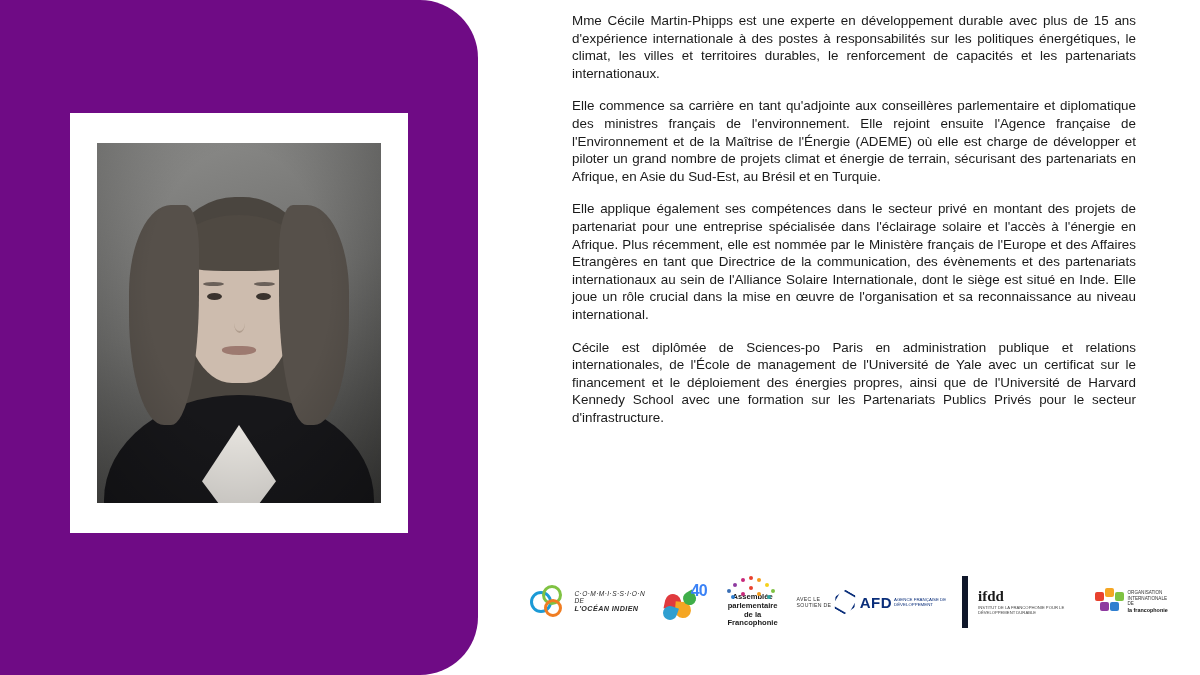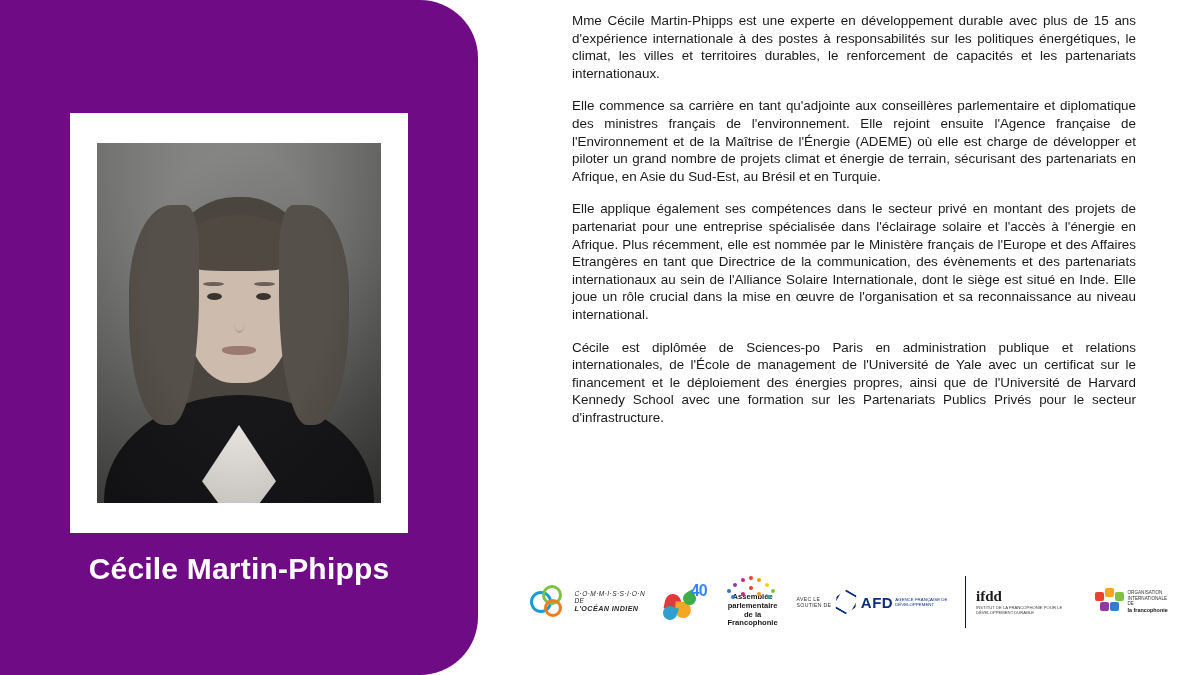--- a/index.html
+++ b/index.html
@@ -251,21 +251,21 @@
   .afd .row { display:flex; align-items:center; gap:4px; }
   .afd .hex {
     width: 22px; height: 22px; background:#ffffff; border:2.5px solid #0a2e7a;
     transform: rotate(30deg);
     clip-path: polygon(25% 0%, 75% 0%, 100% 50%, 75% 100%, 25% 100%, 0% 50%);
   }
   .afd .ttl { font-size: 15px; font-weight: bold; color:#0a2e7a; letter-spacing:.5px; }
   .afd .sub { font-size: 4.4px; color:#0a2e7a; }
 
   
-  .ifdd { gap: 6px; border-left: 1px solid #0f172a; padding-left: 10px; }
+  .ifdd { gap: 6px; border-left: 6px solid #0f172a; padding-left: 10px; }
   .ifdd .ttl { font-size: 15px; font-weight: bold; color:#1a1a1a; font-family:"Liberation Serif", serif; }
   .ifdd .sub { font-size: 4.2px; color:#444; line-height:1.25; }
 
   
   .oif { gap: 6px; }
   .oif .mark { width: 30px; height: 28px; position: relative; }
   .oif .mark b { position:absolute; display:block; border-radius:2px; }
   .oif .lbl { font-size: 4.6px; color:#333; line-height:1.25; }
   .oif .lbl b { display:block; font-weight:bold; font-size:5.4px; color:#111; }
 </style>
@@ -289,21 +289,20 @@
         <div class="brow-l"></div>
           <div class="brow-r"></div>
         <div class="eye-l"></div>
           <div class="eye-r"></div>
         <div class="nose"></div>
         <div class="mouth"></div>
         <div class="vignette"></div>
       </div>
     </div>
 
-    <div class="name">Cécile Martin-Phipps</div>
   </div>
 
   <div class="content">
     <p>Mme Cécile Martin-Phipps est une experte en développement durable avec plus de 15 ans d'expérience internationale à des postes à responsabilités sur les politiques énergétiques, le climat, les villes et territoires durables, le renforcement de capacités et les partenariats internationaux.</p>
     <p>Elle commence sa carrière en tant qu'adjointe aux conseillères parlementaire et diplomatique des ministres français de l'environnement. Elle rejoint ensuite l'Agence française de l'Environnement et de la Maîtrise de l'Énergie (ADEME) où elle est charge de développer et piloter un grand nombre de projets climat et énergie de terrain, sécurisant des partenariats en Afrique, en Asie du Sud-Est, au Brésil et en Turquie.</p>
     <p>Elle applique également ses compétences dans le secteur privé en montant des projets de partenariat pour une entreprise spécialisée dans l'éclairage solaire et l'accès à l'énergie en Afrique. Plus récemment, elle est nommée par le Ministère français de l'Europe et des Affaires Etrangères en tant que Directrice de la communication, des évènements et des partenariats internationaux au sein de l'Alliance Solaire Internationale, dont le siège est situé en Inde. Elle joue un rôle crucial dans la mise en œuvre de l'organisation et sa reconnaissance au niveau international.</p>
     <p>Cécile est diplômée de Sciences-po Paris en administration publique et relations internationales, de l'École de management de l'Université de Yale avec un certificat sur le financement et le déploiement des énergies propres, ainsi que de l'Université de Harvard Kennedy School avec une formation sur les Partenariats Publics Privés pour le secteur d'infrastructure.</p>
   </div>
 
   <div class="logos">

